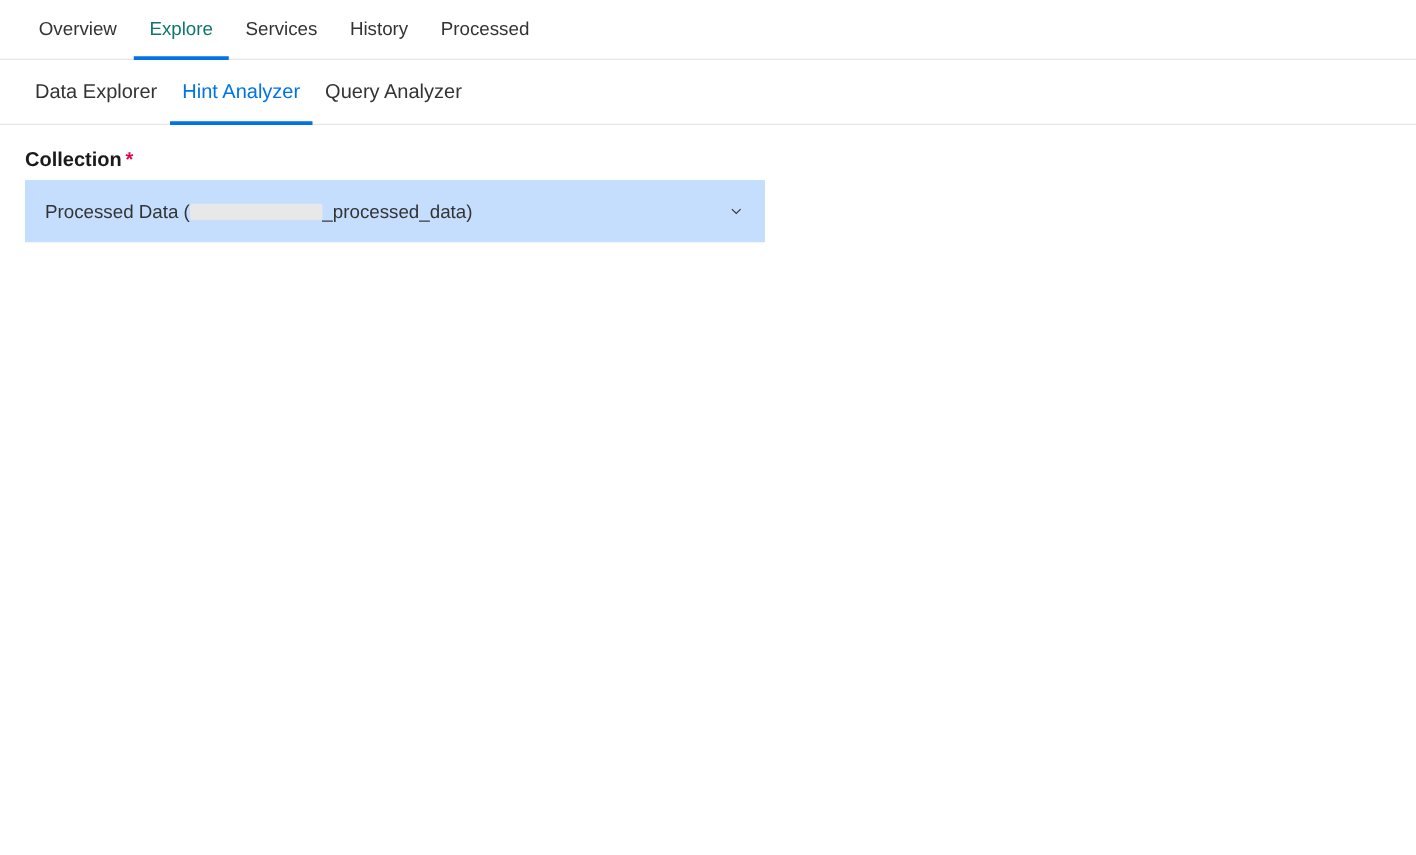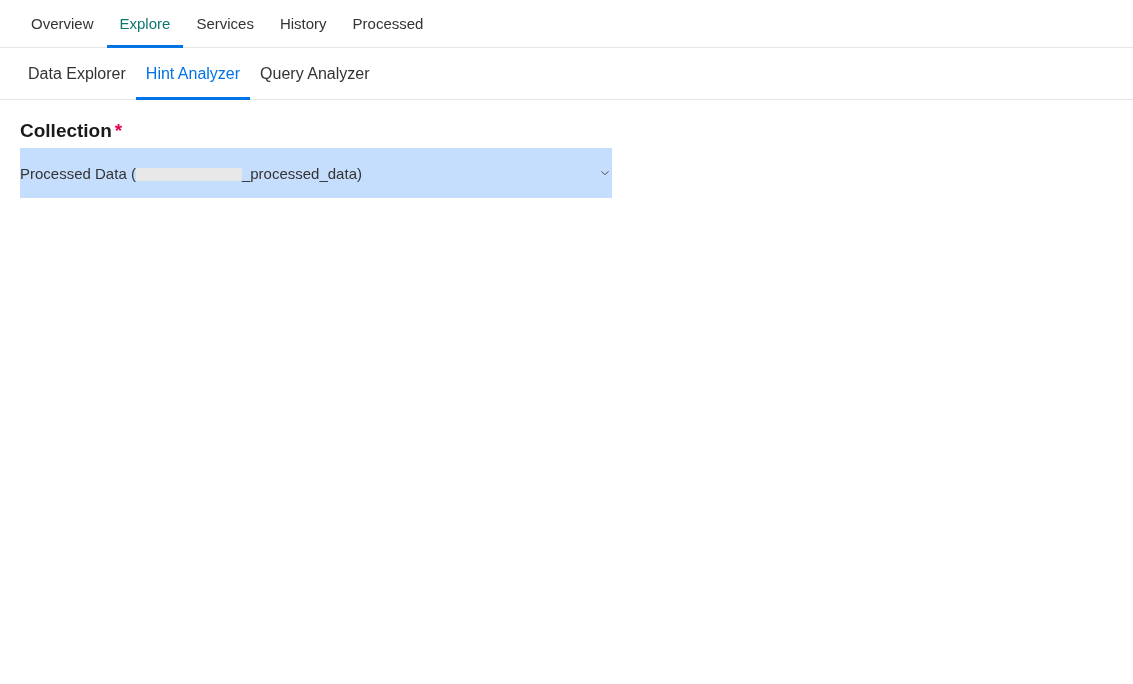--- a/index.html
+++ b/index.html
@@ -49,39 +49,39 @@
     .sub-nav-item.active {
       color: #0073e7;
       border-bottom-color: #0073e7;
     }
     .content {
       padding: 20px 20px 0 20px;
       position: relative;
     }
     .field-label {
       font-weight: 700;
-      font-size: 19px;
+      font-size: 16px;
       margin-bottom: 6px;
     }
     .required {
       color: #e5004f;
       margin-left: 3px;
     }
     .select-wrap {
       position: relative;
       width: 592px;
     }
     .select-box {
       width: 592px;
       height: 50px;
       background: #c6defe;
       display: flex;
       align-items: center;
       justify-content: space-between;
-      padding: 0 0;
+      padding: 0 16px;
       cursor: pointer;
       color: #333;
       font-size: 15px;
     }
     .select-box .masked {
       display: inline-block;
       width: 106px;
       height: 13px;
       background: #e8e8e8;
       vertical-align: middle;

